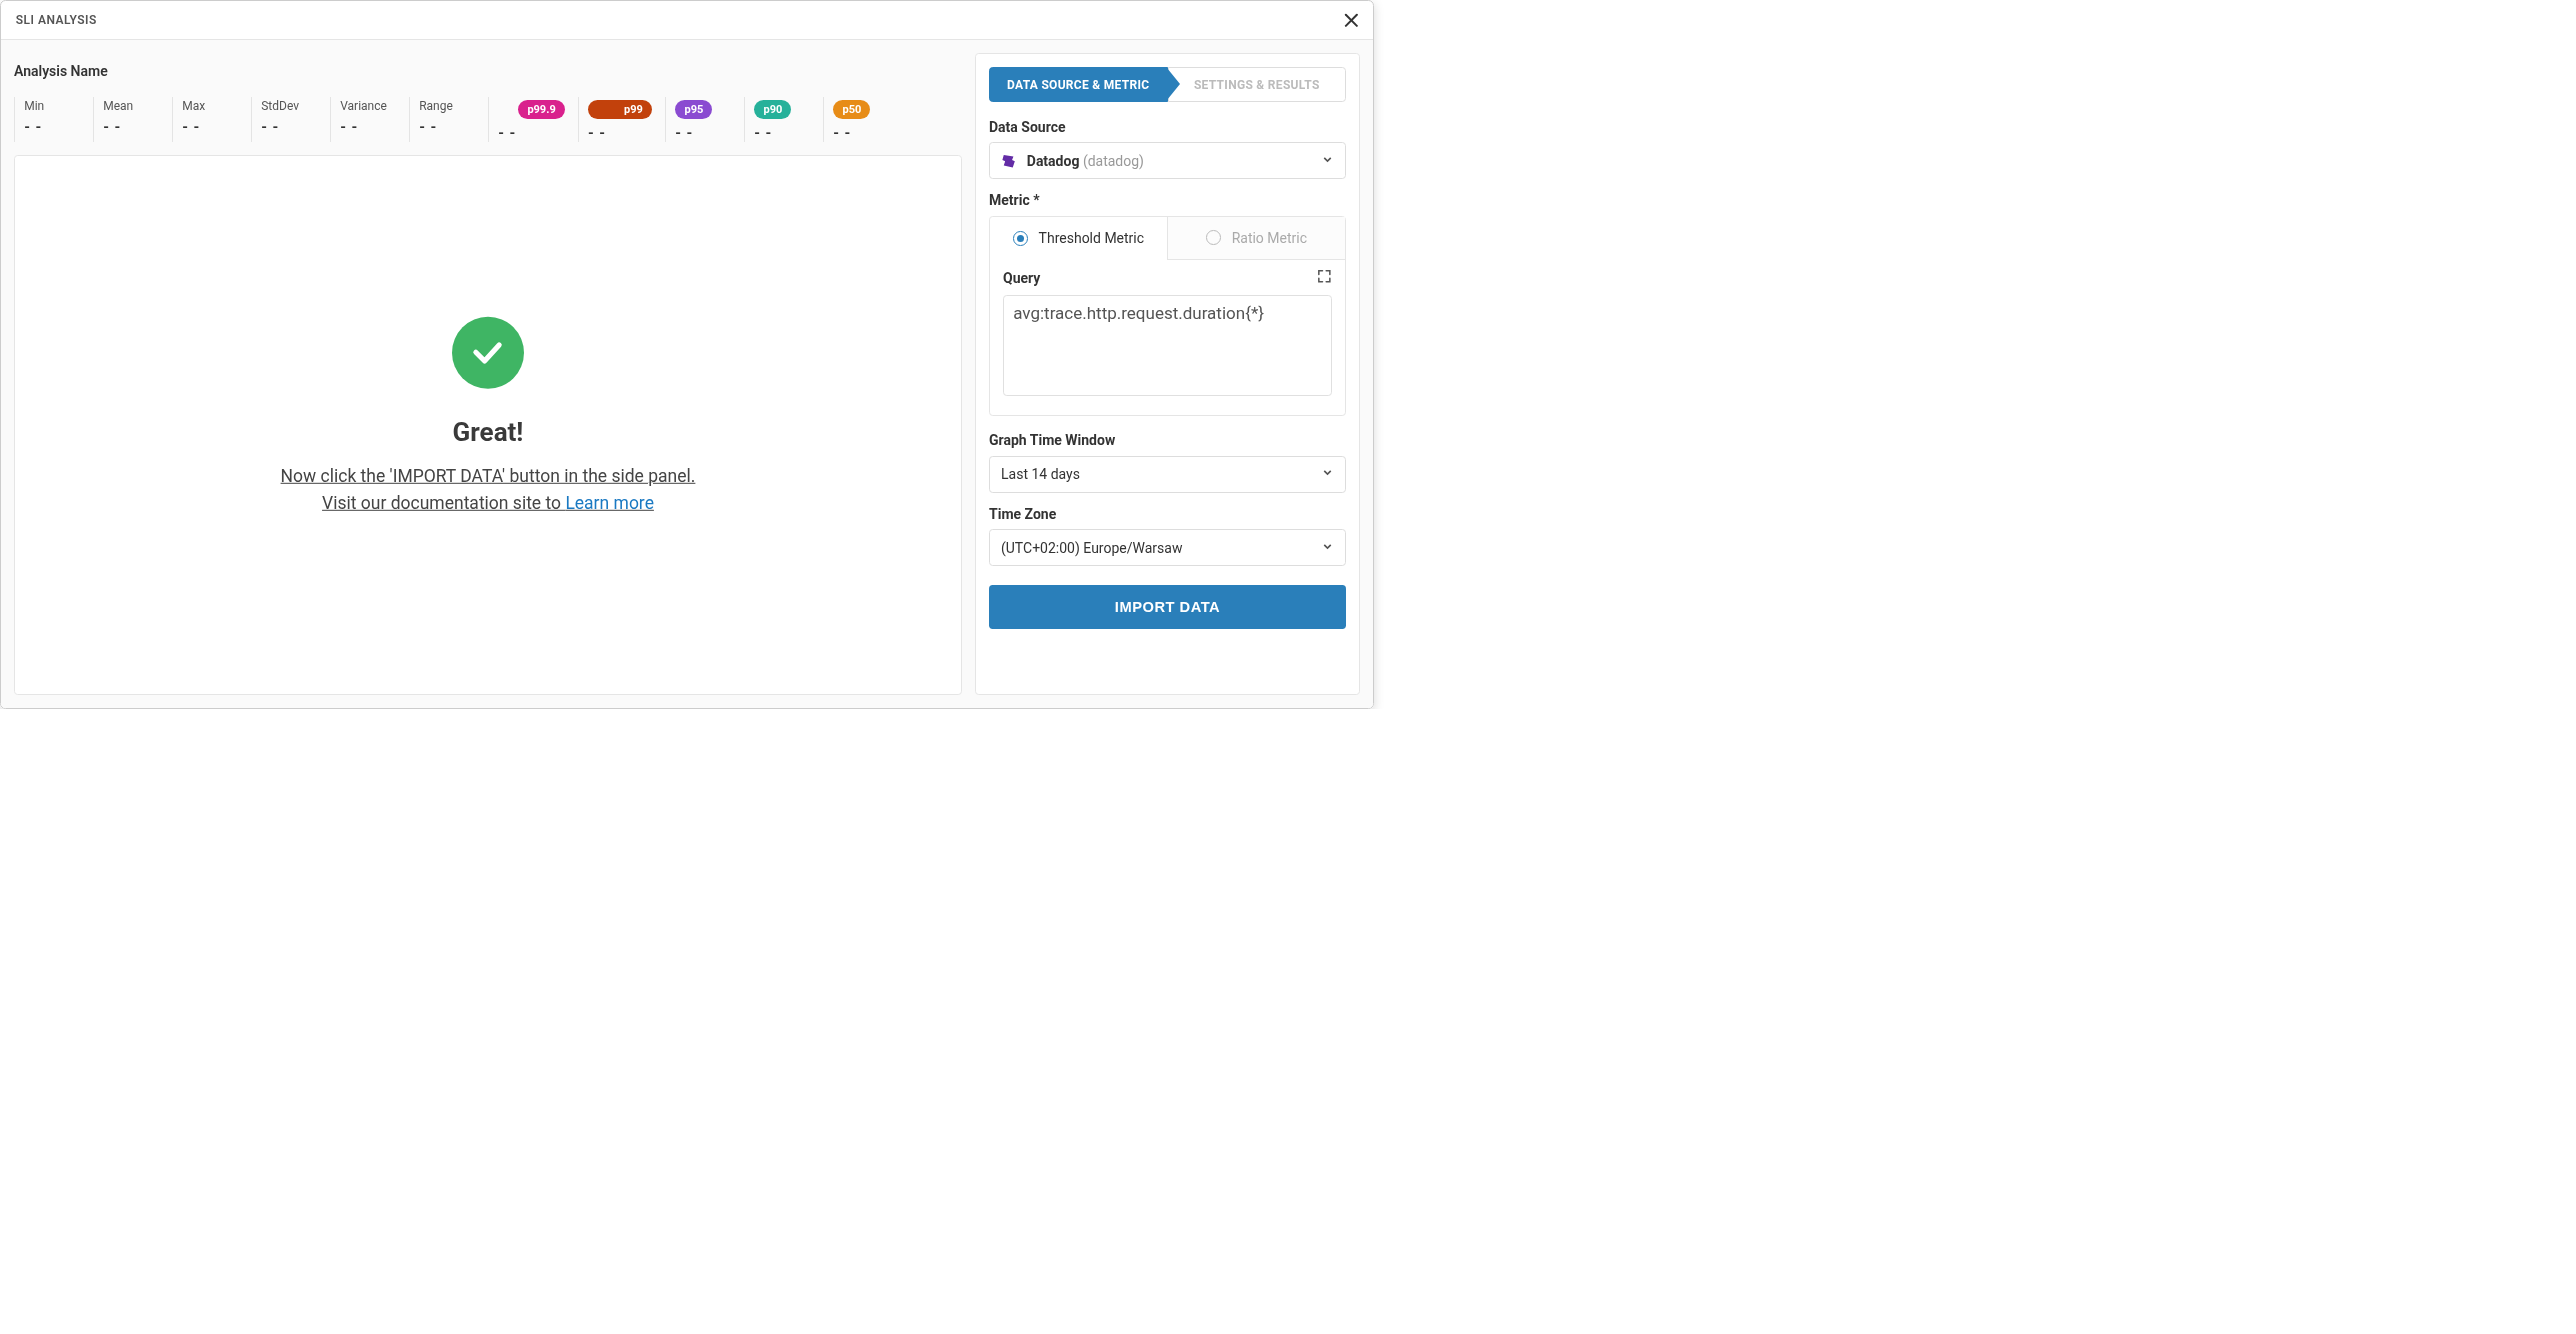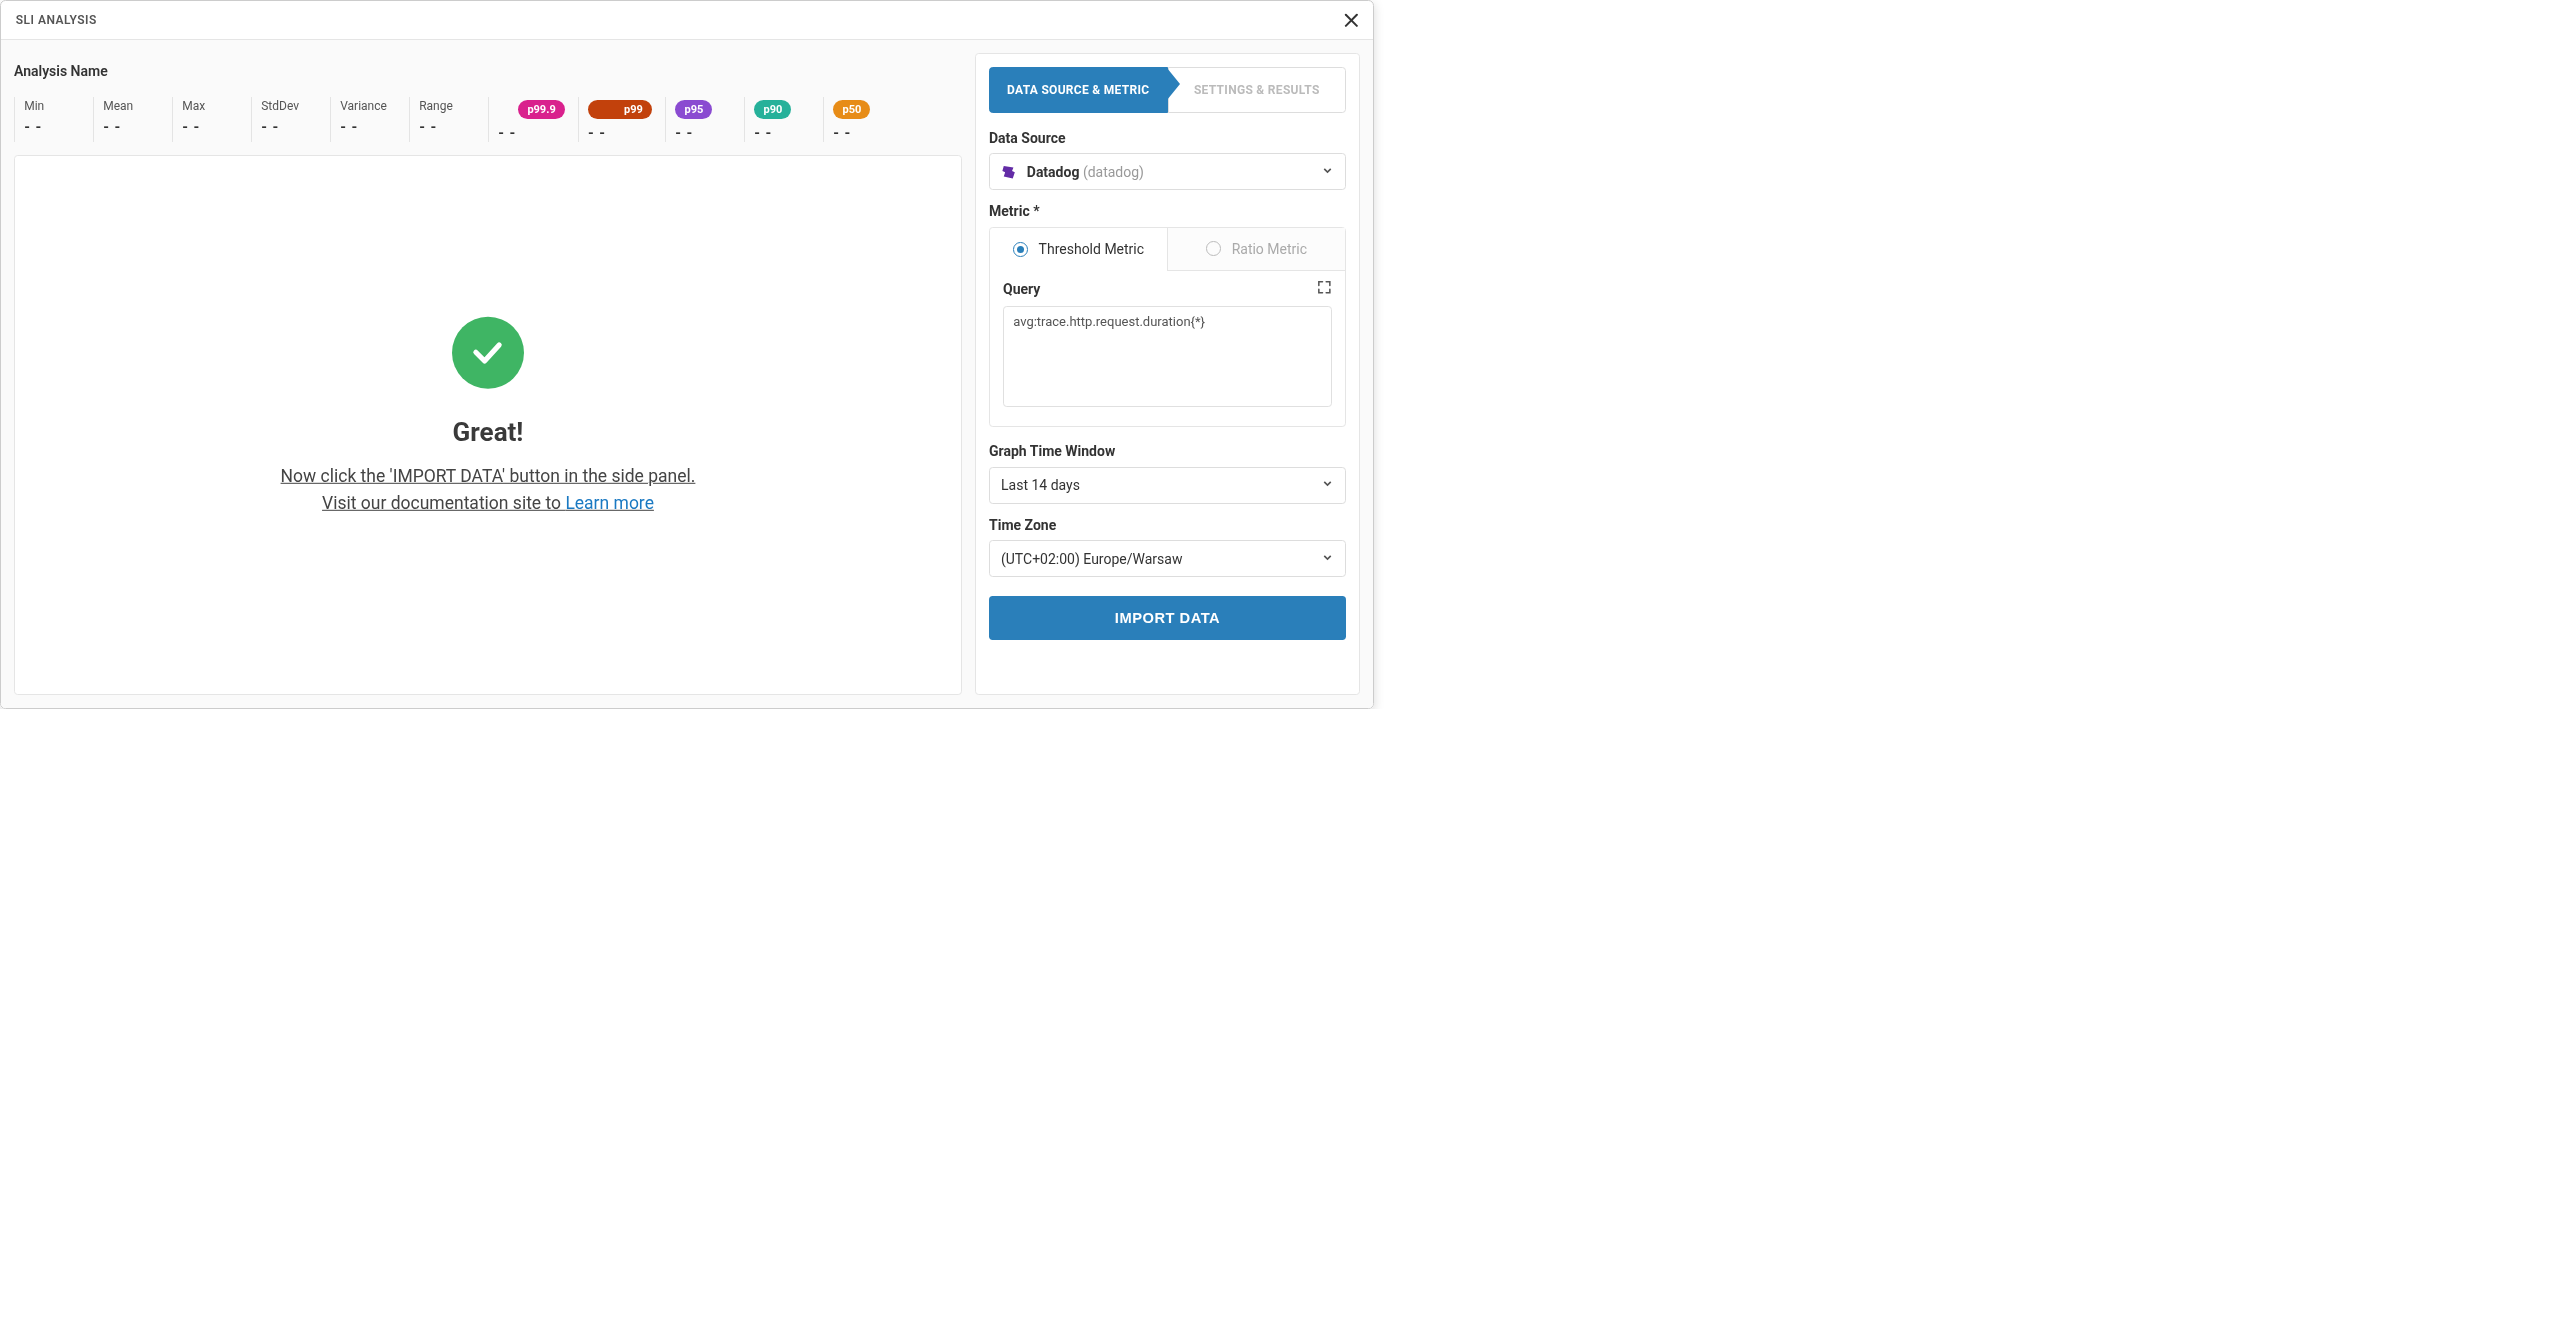--- a/index.html
+++ b/index.html
@@ -159,21 +159,21 @@
     width: 385px;
     border: 0.9px solid #e5e5e5;
     border-radius: 3.7px;
     margin: 13px 13px 13px 0;
     padding: 13px;
     background: #fff;
     overflow-y: auto;
   }
   .tabs {
     display: flex;
-    height: 46px;
+    height: 35px;
     margin-bottom: 16.6px;
   }
   .tab {
     flex: 1;
     display: flex;
     align-items: center;
     justify-content: center;
     font-size: 12px;
     font-weight: 700;
     letter-spacing: 0.3px;
@@ -286,21 +286,21 @@
     margin-bottom: 7.4px;
   }
   .query-head .ql { font-size: 14px; font-weight: 700; color:#333; }
   .expand-icon { color:#555; cursor:pointer; }
   .query-text {
     width: 100%;
     min-height: 101px;
     border: 0.9px solid #e0e0e0;
     border-radius: 3.7px;
     padding: 7.4px 9.2px;
-    font-size: 13px;
+    font-size: 17px;
     color:#555;
     resize: none;
     font-family: inherit;
   }
 
   .import-btn {
     width: 100%;
     height: 44px;
     background: #2a7fba;
     color: #fff;

